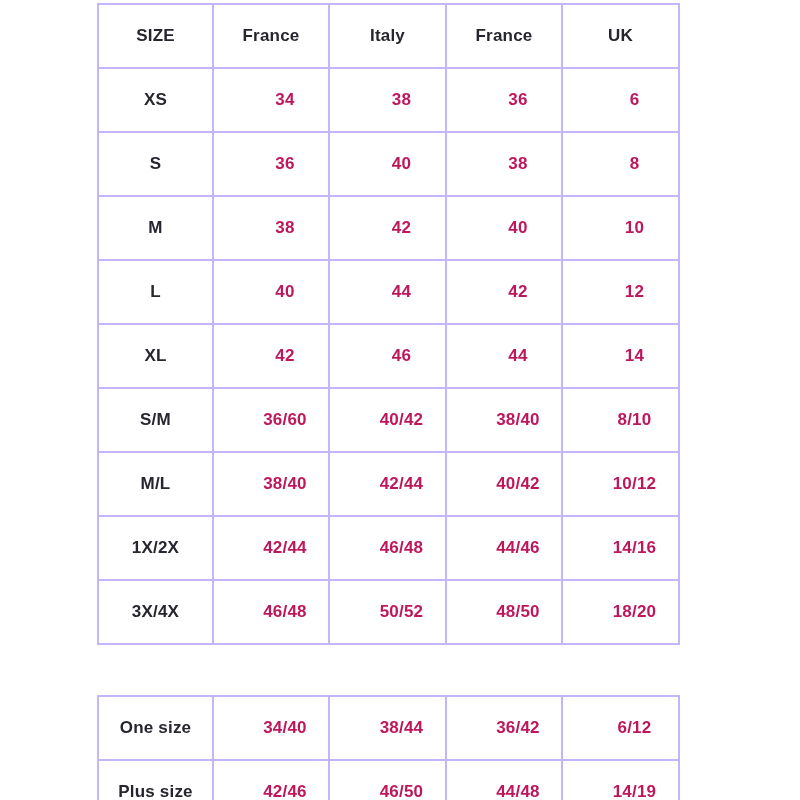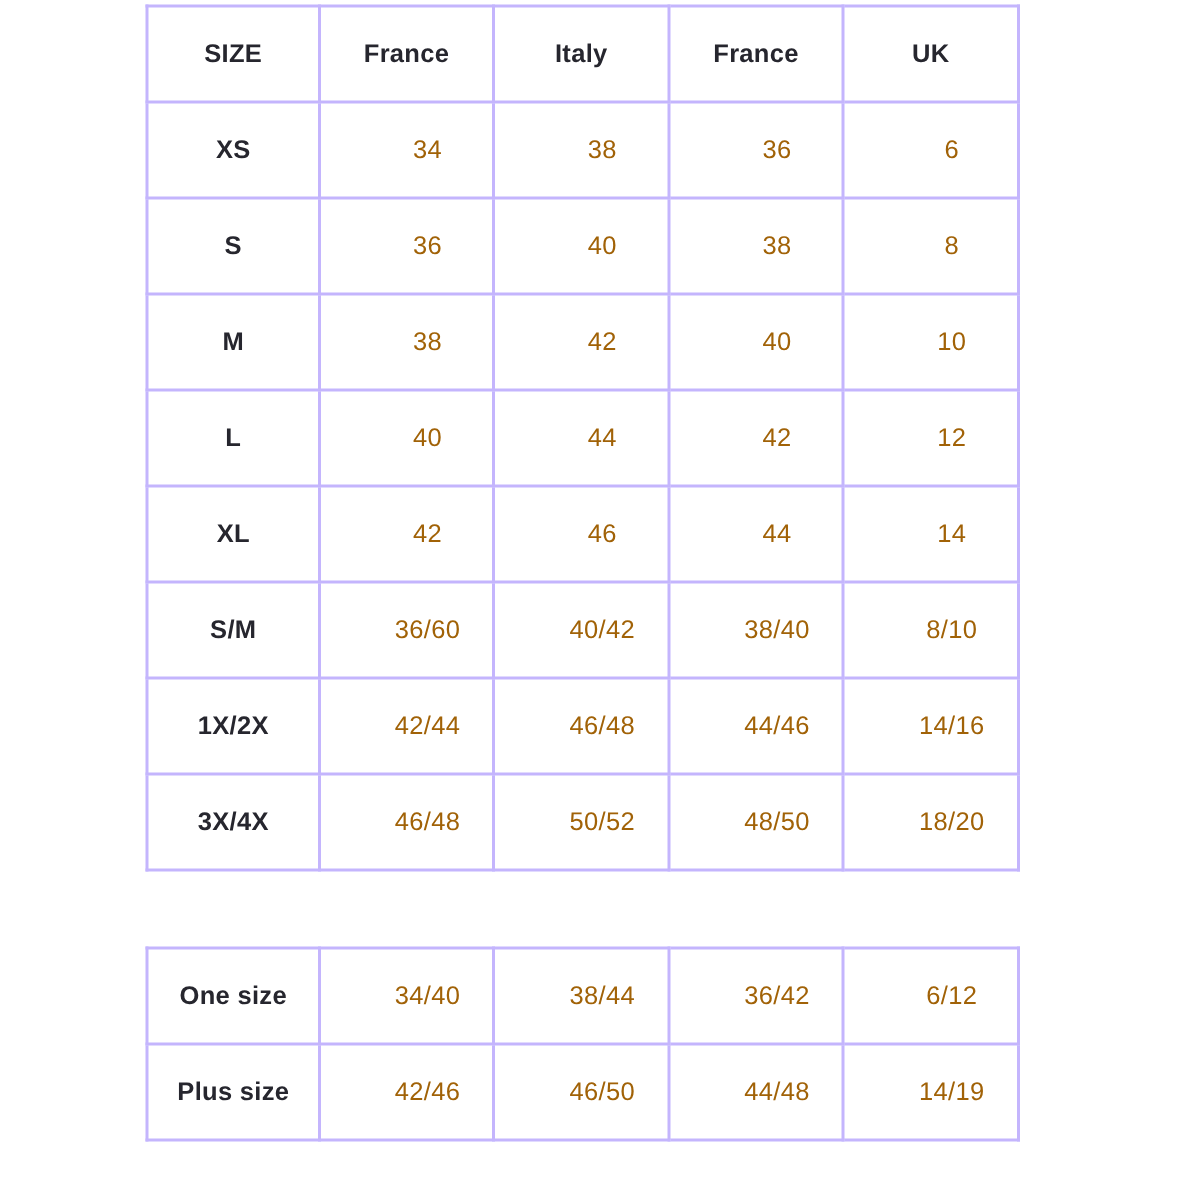--- a/index.html
+++ b/index.html
@@ -44,22 +44,22 @@
     vertical-align: middle;
     font-size: 17px;
     letter-spacing: 0.2px;
     background: #ffffff;
   }
   .size-table th {
     font-weight: bold;
     color: #26262e;
   }
   .size-table td {
-    font-weight: normal;
-    color: #a16207;
+    font-weight: bold;
+    color: #be185d;
     padding-left: 28px;
   }
 </style>
 </head>
 <body>
 
 <div class="page">
   <div class="tables-wrap">
 
     <table class="size-table">
@@ -116,20 +116,27 @@
           <td>14</td>
         </tr>
         <tr>
           <th scope="row">S/M</th>
           <td>36/60</td>
           <td>40/42</td>
           <td>38/40</td>
           <td>8/10</td>
         </tr>
         <tr>
+          <th scope="row">M/L</th>
+          <td>38/40</td>
+          <td>42/44</td>
+          <td>40/42</td>
+          <td>10/12</td>
+        </tr>
+        <tr>
           <th scope="row">1X/2X</th>
           <td>42/44</td>
           <td>46/48</td>
           <td>44/46</td>
           <td>14/16</td>
         </tr>
         <tr>
           <th scope="row">3X/4X</th>
           <td>46/48</td>
           <td>50/52</td>

